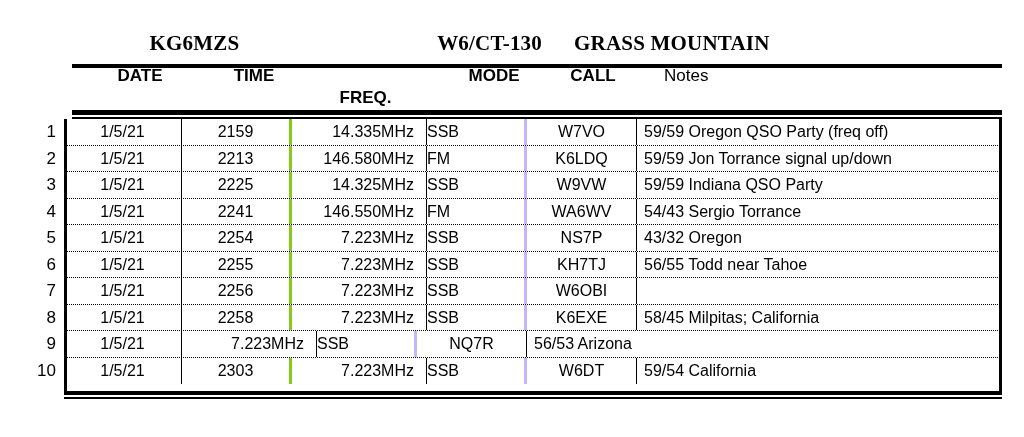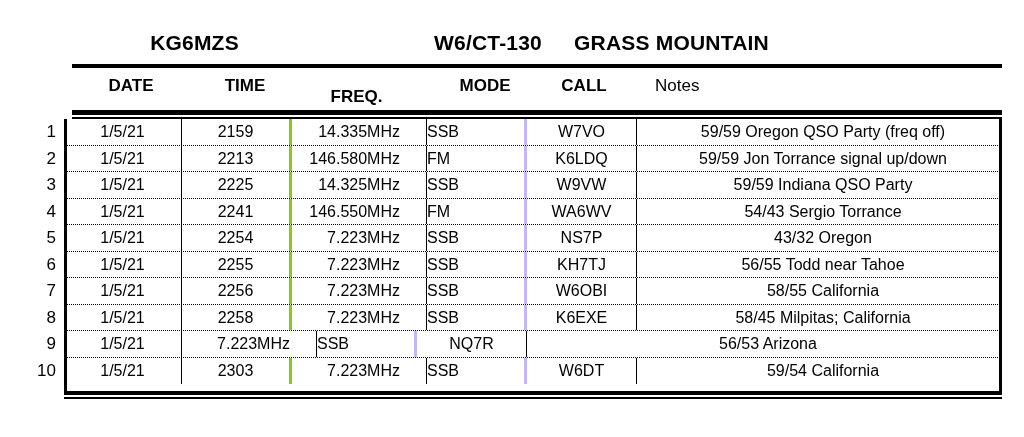--- a/index.html
+++ b/index.html
@@ -23,20 +23,21 @@
 
   
   .title-row {
     position: absolute;
     left: 72px;
     top: 22px;
     width: 930px;
     height: 42px;
     display: flex;
     align-items: center;
+    font-family: Liberation Serif, serif;
   }
   .title-cell {
     font-size: 21px;
     font-weight: bold;
     letter-spacing: 0.2px;
     white-space: nowrap;
   }
   .title-call   { width: 245px; text-align: center; }
   .title-ref    { width: 225px; text-align: right; }
   .title-summit { flex: 1; text-align: left; padding-left: 32px; }
@@ -47,26 +48,25 @@
     left: 72px;
     top: 64px;
     width: 930px;
     height: 4px;
     background: #000;
   }
 
   
   .head-row {
     position: absolute;
-    left: 72px;
+    left: 81px;
     top: 66px;
     width: 930px;
     height: 40px;
     display: flex;
-    align-items: center;
     box-sizing: border-box;
   }
   .rule-head {
     position: absolute;
     left: 72px;
     top: 110px;
     width: 930px;
     height: 5px;
     background: #000;
   }
@@ -128,24 +128,24 @@
   .log-row:last-child .cells { border-bottom: none; }
   .cell {
     font-size: 16px;
     line-height: 25px;
     box-sizing: border-box;
     white-space: nowrap;
     overflow: hidden;
   }
   .cells .c-date  { text-align: center; border-right: 1px solid #000; }
   .cells .c-time  { text-align: center; border-right: 3px solid #84cc16; }
-  .cells .c-freq  { text-align: right; padding-right: 26px; border-right: 1px solid #000; }
+  .cells .c-freq  { text-align: right; padding-right: 12px; border-right: 1px solid #000; }
   .cells .c-mode  { text-align: left; border-right: 3px solid #c4b5fd; }
   .cells .c-call  { text-align: center; border-right: 1px solid #000; }
-  .cells .c-notes { text-align: center; padding-left: 7px; }
+  .cells .c-notes { text-align: left; padding-left: 7px; }
 
   
   .frame-left {
     position: absolute;
     left: 64px;
     top: 119px;
     width: 3px;
     height: 272px;
     background: #000;
   }
@@ -271,21 +271,20 @@
           </div>
         </div>
         <div class="log-row">
           <div class="rownum">7</div>
           <div class="cells">
             <div class="cell c-date">1/5/21</div>
             <div class="cell c-time">2256</div>
             <div class="cell c-freq">7.223MHz</div>
             <div class="cell c-mode">SSB</div>
             <div class="cell c-call">W6OBI</div>
-            <div class="cell c-notes">58/55 California</div>
           </div>
         </div>
         <div class="log-row">
           <div class="rownum">8</div>
           <div class="cells">
             <div class="cell c-date">1/5/21</div>
             <div class="cell c-time">2258</div>
             <div class="cell c-freq">7.223MHz</div>
             <div class="cell c-mode">SSB</div>
             <div class="cell c-call">K6EXE</div>

